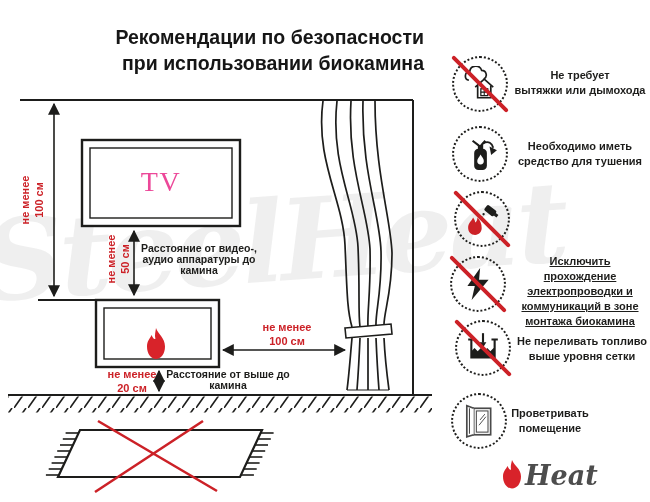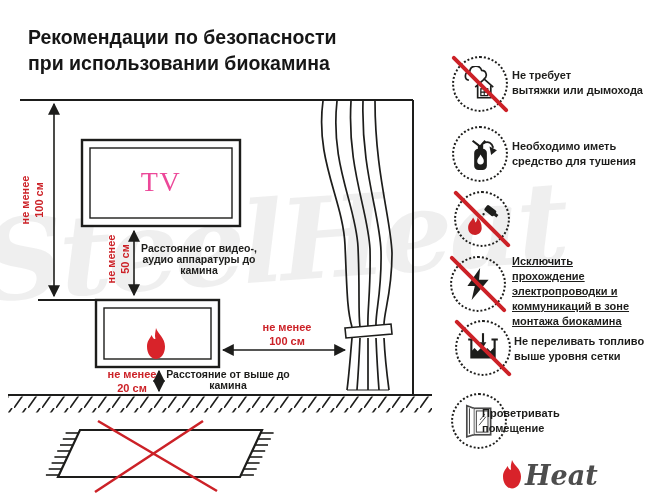--- a/index.html
+++ b/index.html
@@ -8,21 +8,21 @@
     font-family:"Liberation Sans",sans-serif;color:#1d1d1b;
   }
   .watermark{
     position:absolute;left:-18px;top:176px;z-index:0;white-space:nowrap;
     font-family:"DejaVu Serif",serif;font-style:italic;font-weight:bold;
     font-size:112px;color:rgba(30,30,30,0.07);transform:rotate(-4deg);
     letter-spacing:-4px;pointer-events:none;
   }
   .title{
     position:absolute;left:28px;top:24px;width:396px;z-index:2;
-    font-size:19.5px;font-weight:bold;line-height:26px;text-align:left;
+    font-size:19.5px;font-weight:bold;line-height:26px;text-align:right;
     white-space:pre-line;color:#161616;
   }
   .scene{position:absolute;left:0;top:0;z-index:1;}
   .lbl{position:absolute;z-index:2;text-align:center;white-space:pre-line;font-weight:bold;}
   .red{color:#cc2127;}
   .dim{font-size:11px;line-height:13.5px;}
   .desc{font-size:10.5px;line-height:11px;color:#1d1d1b;}
   .rot{transform:rotate(-90deg);}
   .tv-label{
     position:absolute;left:82px;top:166px;width:158px;z-index:2;text-align:center;
@@ -30,21 +30,21 @@
   }
   .rule-row-icon{
     position:absolute;width:56px;height:56px;border:2.2px dotted #1d1d1b;border-radius:50%;
     box-sizing:border-box;display:flex;align-items:center;justify-content:center;z-index:2;background:transparent;
   }
   .cross{
     position:absolute;left:50%;top:50%;width:78px;height:4px;background:#cc2127;border-radius:2px;
     transform:translate(-50%,-50%) rotate(45deg);z-index:3;
   }
   .rule-label{
-    position:absolute;z-index:2;width:136px;text-align:left;white-space:pre-line;
+    position:absolute;z-index:2;width:136px;text-align:center;white-space:pre-line;
     font-size:11px;font-weight:bold;line-height:15px;color:#1d1d1b;
   }
   .logo{
     position:absolute;left:498px;top:456px;height:38px;z-index:2;display:flex;align-items:center;
     font-family:"DejaVu Serif",serif;font-style:italic;font-weight:bold;font-size:27px;color:#4d4d4d;
   }
   .logo .flame{margin:0 1px 0 2px;}
 </style>
 </head>
 <body>

